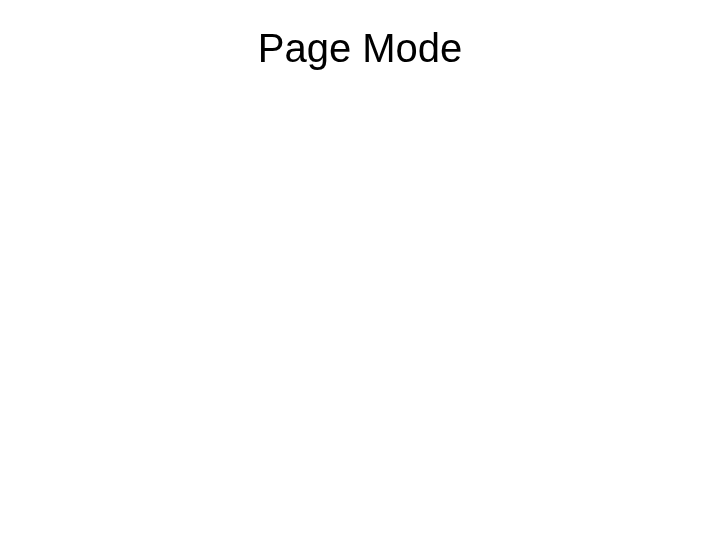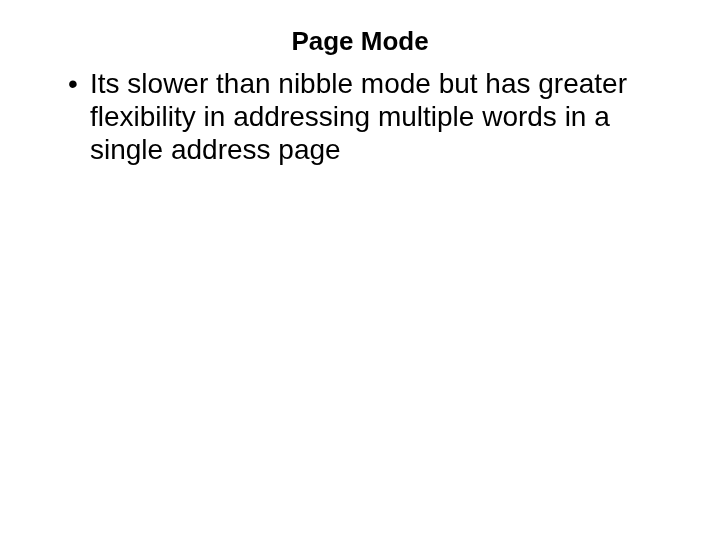--- a/index.html
+++ b/index.html
@@ -5,24 +5,24 @@
     * { margin: 0; padding: 0; box-sizing: border-box; }
     body {
       width: 720px;
       height: 540px;
       background: #ffffff;
       font-family: Arial, Helvetica, sans-serif;
       color: #000000;
       padding: 20px 50px 30px 50px;
     }
     .title {
-      font-size: 26px;
+      font-size: 40px;
       text-align: center;
-      font-weight: bold;
-      margin-bottom: 10px;
+      font-weight: normal;
+      margin-bottom: 29px;
       margin-top: 6px;
     }
     .bullets {
       list-style: none;
       padding-left: 0;
     }
     .bullet-item {
       font-size: 28px;
       line-height: 1.18;
       padding-left: 40px;
@@ -36,14 +36,13 @@
       text-indent: 0;
     }
     .fpm { font-style: italic; font-weight: bold; }
   </style>
 </head>
 <body>
 
 <h1 class="title">Page Mode</h1>
 
 <ul class="bullets">
-  <li class="bullet-item">Its slower than nibble mode but has greater flexibility in addressing multiple words in a single address page</li>
 </ul>
 
 </body></html>

